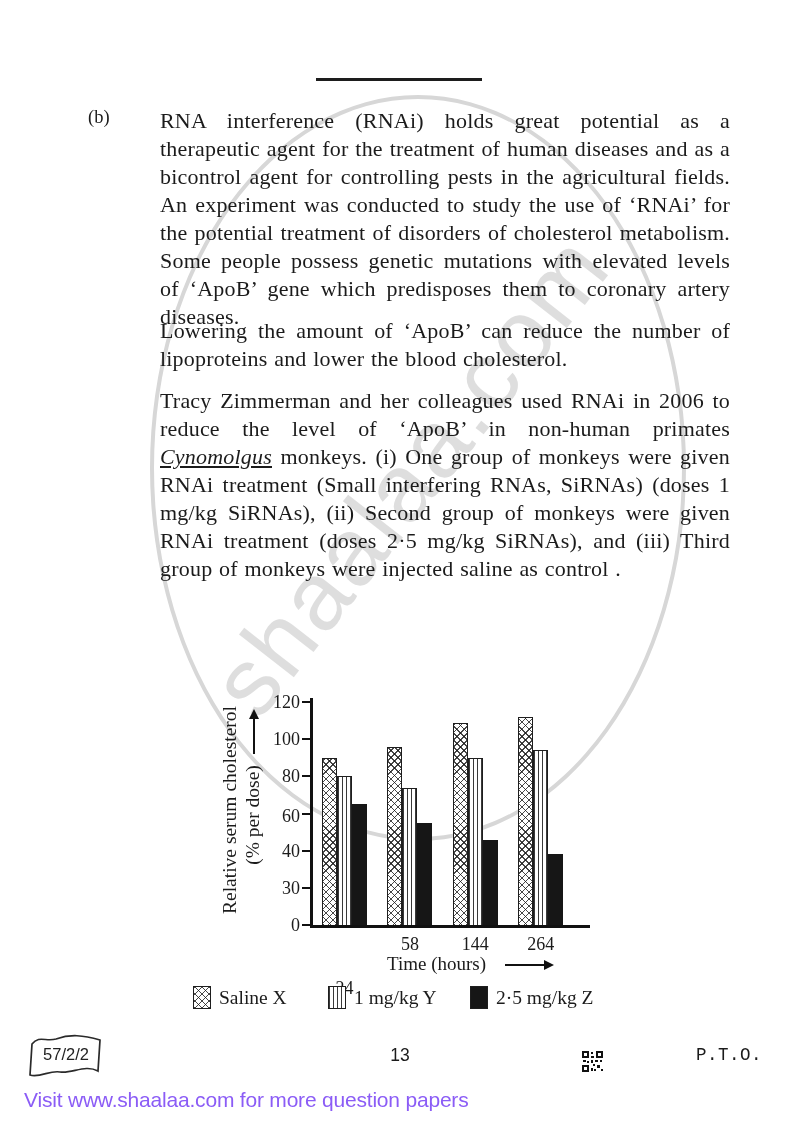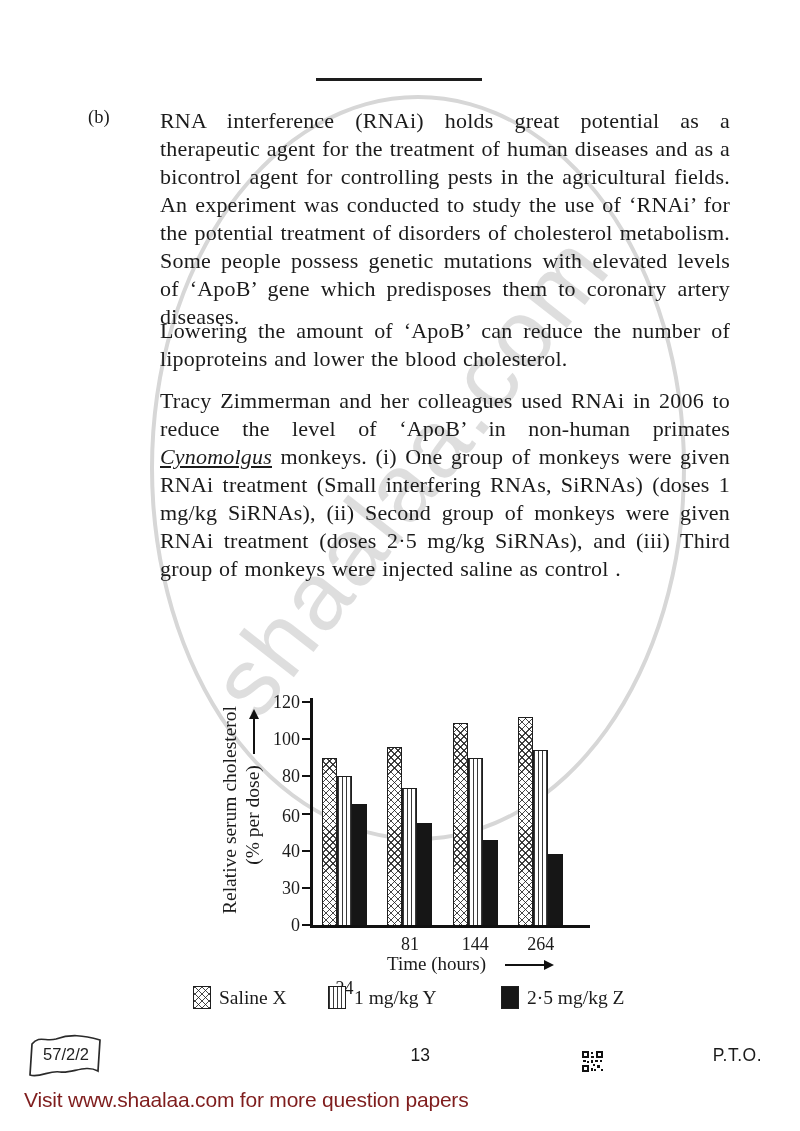--- a/index.html
+++ b/index.html
@@ -47,33 +47,33 @@
                    border:5.5px solid transparent;border-bottom:10px solid #111;}
   .xlabel{position:absolute;left:202px;top:263px;font-size:19px;white-space:nowrap;}
   .x-arrow{position:absolute;left:320px;top:274px;width:44px;height:2px;background:#111;}
   .x-arrow::before{content:"";position:absolute;right:-10px;top:-4.5px;
                    border:5.5px solid transparent;border-left:10px solid #111;}
 
   
   .legend{position:absolute;left:185px;top:986px;width:440px;height:34px;font-size:19.5px;}
   .legend-item{position:absolute;top:0;display:flex;align-items:center;}
   .legend-swatch{width:18px;height:23px;box-sizing:border-box;border:1px solid #1e1e1e;margin-right:8px;}
-  .li-1{left:8px;} .li-2{left:143px;} .li-3{left:316px;}
+  .li-1{left:8px;} .li-2{left:143px;} .li-3{left:285px;}
 
   
   .flag{position:absolute;left:25px;top:1030px;width:82px;height:54px;}
   .flag-label{position:absolute;left:25px;top:1045px;width:82px;text-align:center;
               font-family:"Liberation Sans",sans-serif;font-size:16.5px;color:#222;}
-  .page-number{position:absolute;left:370px;top:1045px;width:60px;text-align:right;
+  .page-number{position:absolute;left:370px;top:1045px;width:60px;text-align:center;
                font-family:"Liberation Sans",sans-serif;font-size:17.5px;}
   .qr{position:absolute;left:581px;top:1050px;width:23px;height:23px;}
-  .pto{position:absolute;right:38px;top:1045px;font-family:Liberation Sans, sans-serif;
+  .pto{position:absolute;right:38px;top:1045px;font-family:Liberation Mono, monospace;
        font-size:17.5px;letter-spacing:0.5px;}
   .site-note{position:absolute;left:24px;top:1088px;font-family:"Liberation Sans",sans-serif;
-             font-size:21px;color:#7f1d1d;letter-spacing:-0.2px;}
+             font-size:21px;color:#8b5cf6;letter-spacing:-0.2px;}
 </style>
 </head>
 <body>
 
 <div class="page">
 
   <div class="wm-circle"></div>
   <div class="wm-text">shaalaa.com</div>
 
   <div class="top-rule"></div>
@@ -104,21 +104,21 @@
         <div class="ytick-label" style="left: 73px; top: 39.2829px;">100</div>
         <div class="ytick-dash" style="left: 117px; top: 11.1395px;"></div>
         <div class="ytick-label" style="left: 73px; top: 2.13946px;">120</div>
         <div class="bar pat-cross" style="left: 137px; height: 167.145px; top: 67.8546px;"></div>
         <div class="bar pat-vlines" style="left: 152px; height: 148.574px; top: 86.4263px;"></div>
         <div class="bar pat-solid" style="left: 167px; height: 120.716px; top: 114.284px;"></div>
         <div class="xtick-label" style="left: 131.5px; margin-top: 44px;">24</div>
         <div class="bar pat-cross" style="left: 202.4px; height: 178.288px; top: 56.7116px;"></div>
         <div class="bar pat-vlines" style="left: 217.4px; height: 137.431px; top: 97.5693px;"></div>
         <div class="bar pat-solid" style="left: 232.4px; height: 102.144px; top: 132.856px;"></div>
-        <div class="xtick-label" style="left: 196.9px;">81</div>
+        <div class="xtick-label" style="left: 196.9px;">58</div>
         <div class="bar pat-cross" style="left: 267.8px; height: 202.432px; top: 32.5683px;"></div>
         <div class="bar pat-vlines" style="left: 282.8px; height: 167.145px; top: 67.8546px;"></div>
         <div class="bar pat-solid" style="left: 297.8px; height: 85.4299px; top: 149.57px;"></div>
         <div class="xtick-label" style="left: 262.3px;">144</div>
         <div class="bar pat-cross" style="left: 333.2px; height: 208.003px; top: 26.9968px;"></div>
         <div class="bar pat-vlines" style="left: 348.2px; height: 174.574px; top: 60.4259px;"></div>
         <div class="bar pat-solid" style="left: 363.2px; height: 70.5725px; top: 164.427px;"></div>
         <div class="xtick-label" style="left: 327.7px;">264</div>
       </div>
     <div class="xlabel">Time (hours)</div>

